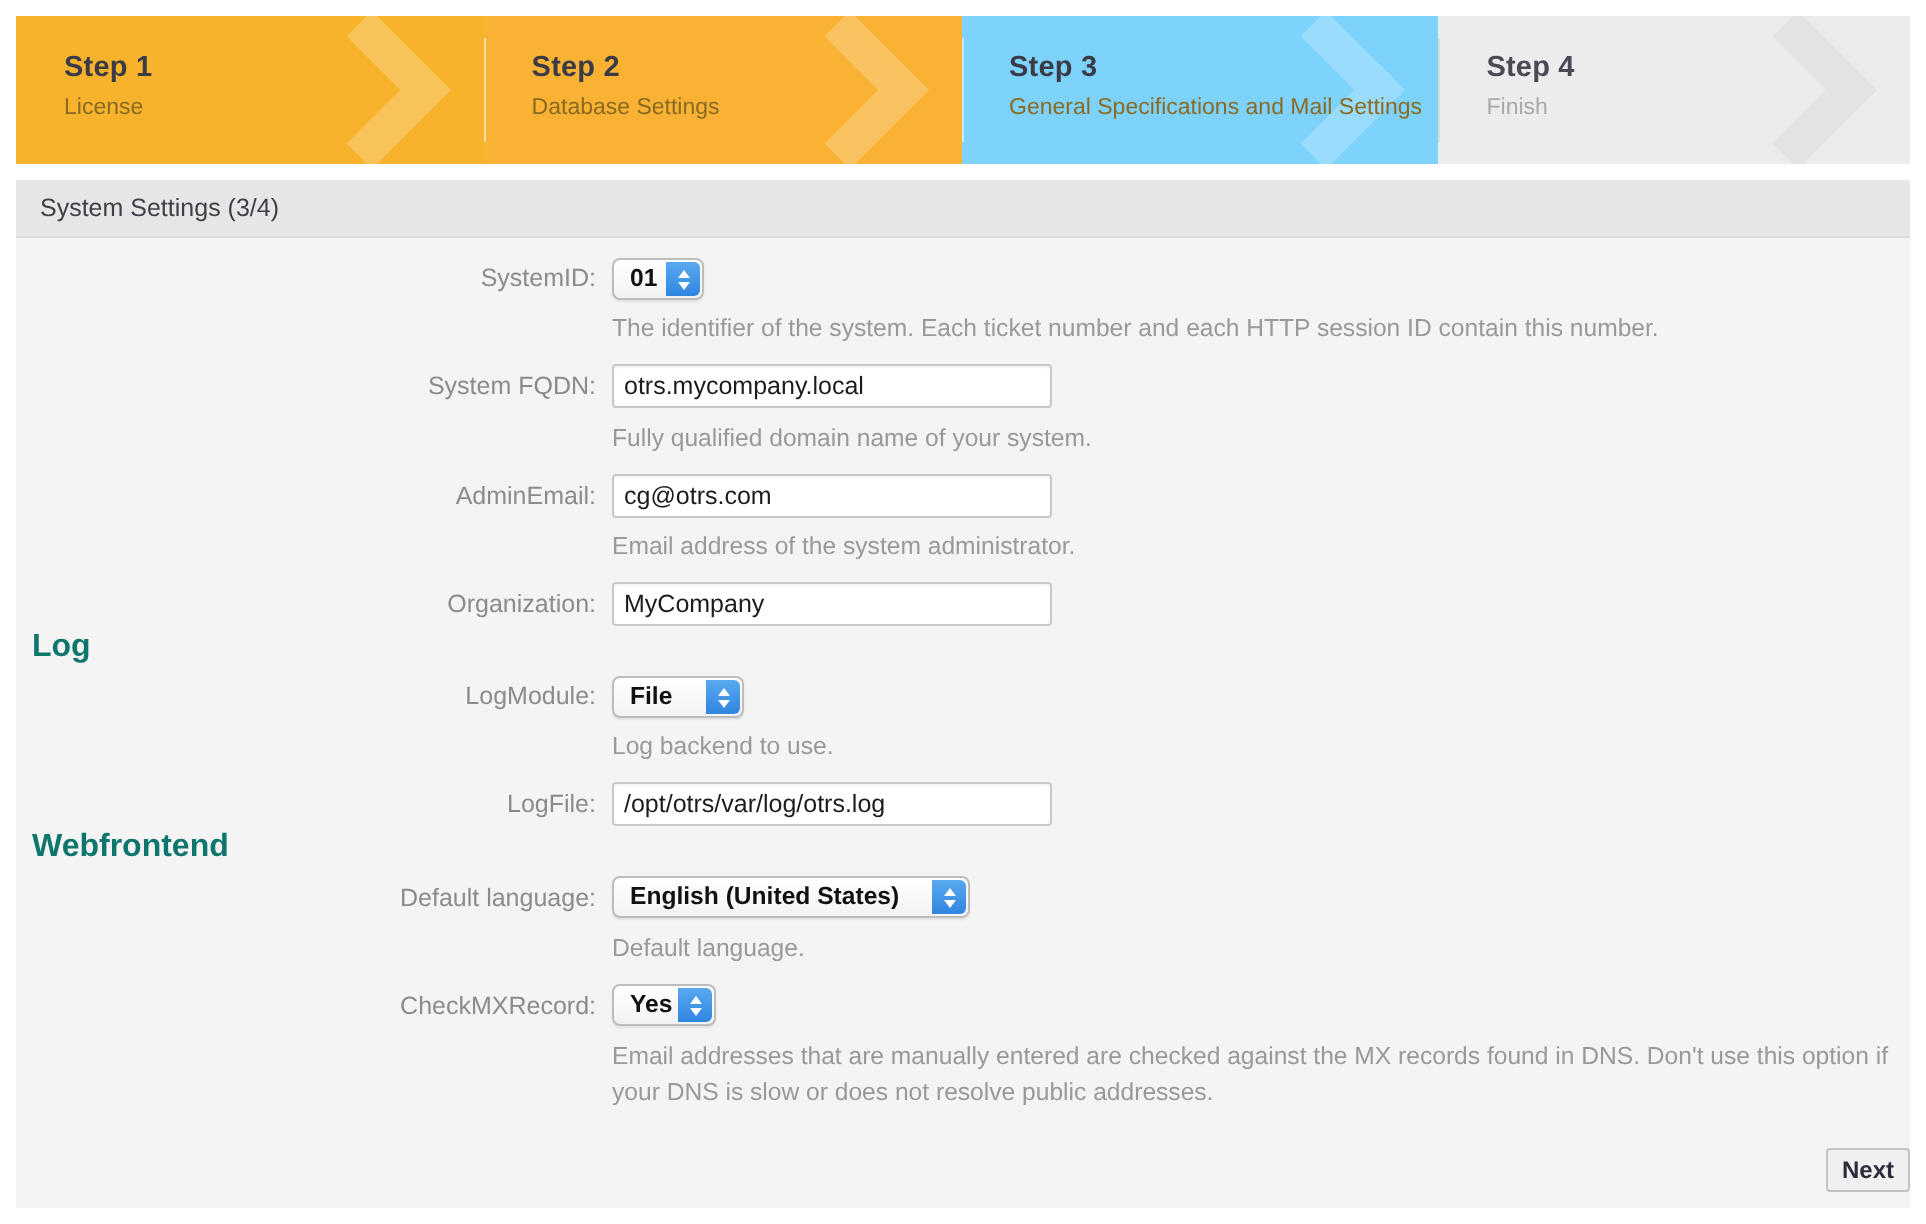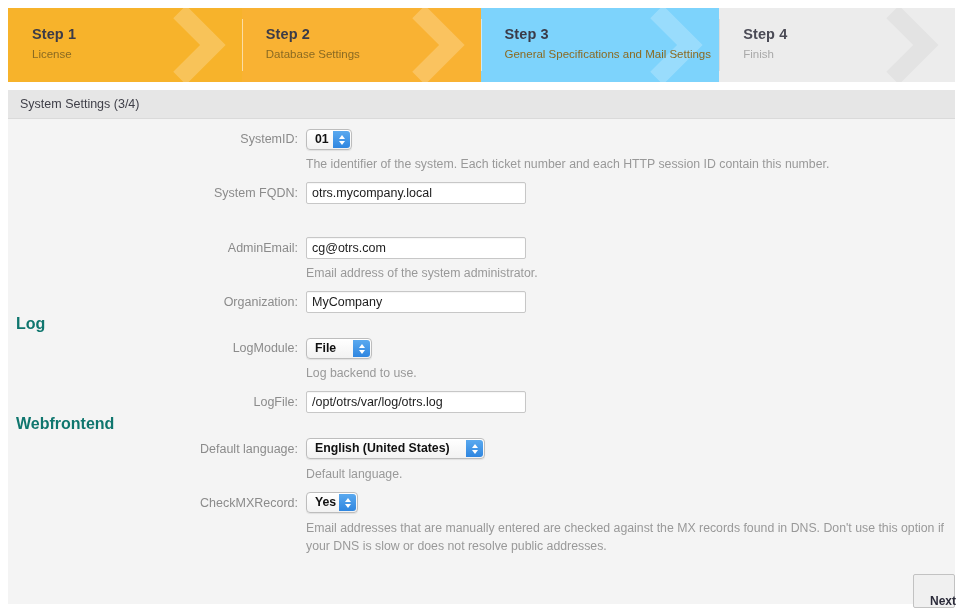--- a/index.html
+++ b/index.html
@@ -234,21 +234,21 @@
     width: 42px;
     height: 22px;
     border: 1px solid #c2c2c2;
     background: #f0f0f0;
     border-radius: 2px;
     font-family: "Liberation Sans", sans-serif;
     font-size: 12px;
     font-weight: bold;
     color: #2b2b3a;
     cursor: pointer;
-    padding: 16px;
+    padding: 0;
     line-height: 20px;
   }
 </style>
 </head>
 <body>
 
 <div id="page">
 
   <div class="steps">
 
@@ -308,20 +308,21 @@
           <span class="dn"></span>
         </span>
       </div>
     </div>
     <div class="hint" style="top:36px">The identifier of the system. Each ticket number and each HTTP session ID contain this number.</div>
 
     <div class="row" style="top:66px">
       <div class="lbl">System FQDN:</div>
       <input class="txt" type="text" style="top: -3px; width: 220px;" value="otrs.mycompany.local">
     </div>
+    <div class="hint" style="top:91px">Fully qualified domain name of your system.</div>
 
     <div class="row" style="top:121px">
       <div class="lbl">AdminEmail:</div>
       <input class="txt" type="text" style="top: -3px; width: 220px;" value="cg@otrs.com">
     </div>
     <div class="hint" style="top:145px">Email address of the system administrator.</div>
 
     <div class="row" style="top:175px">
       <div class="lbl">Organization:</div>
       <input class="txt" type="text" style="top: -3px; width: 220px;" value="MyCompany">

